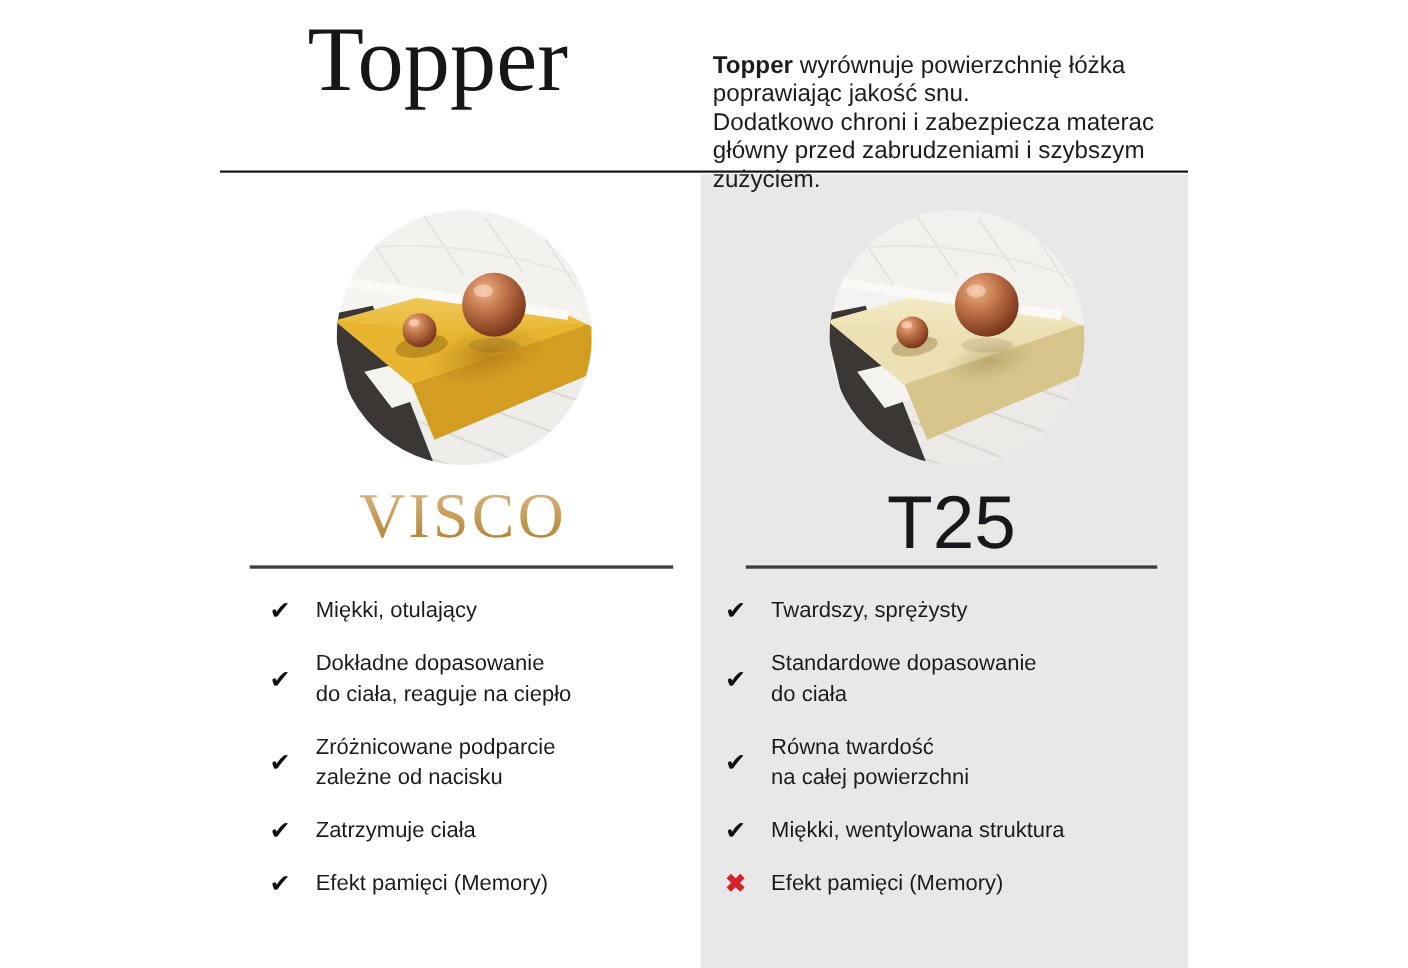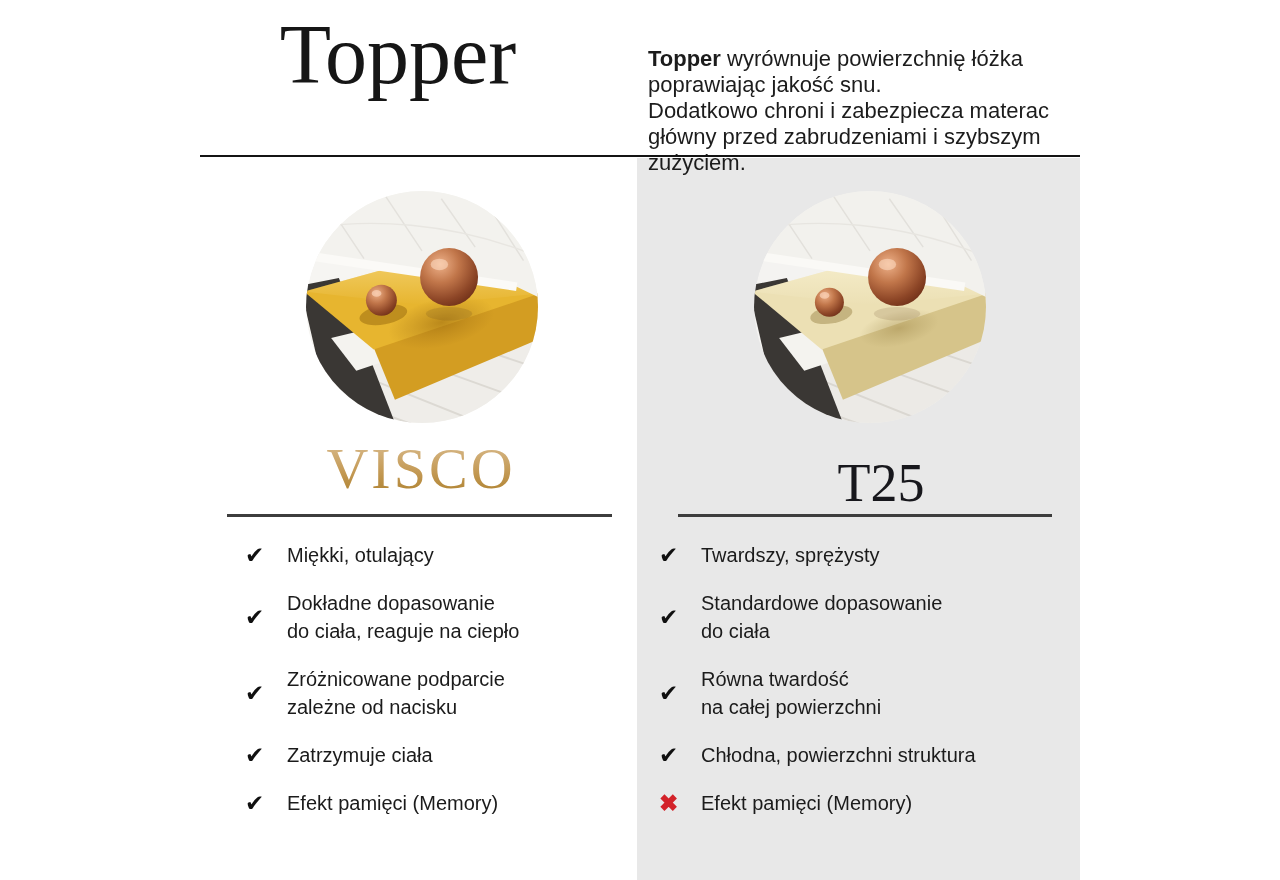--- a/index.html
+++ b/index.html
@@ -26,22 +26,22 @@
   #t25-image{left:754px;top:191px;}
   .circle-image svg{display:block;width:100%;height:100%;}
   .visco .foam-top{fill:var(--visco-foam-top,#e7b52f);}
   .visco .foam-front{fill:var(--visco-foam-front,#d39d22);}
   .t25 .foam-top{fill:var(--t25-foam-top,#ece0b4);}
   .t25 .foam-front{fill:var(--t25-foam-front,#d6c48a);}
   
   .col-heading-svg{position:absolute;top:434px;height:68px;}
   #visco-heading-svg{left:230px;width:382px;}
   .col-heading-text{font-family:"Liberation Serif",serif;font-size:58px;letter-spacing:3px;}
-  .col-heading-plain{position:absolute;top:436px;margin:16px;font-family:Liberation Serif, serif;
-    font-weight:400;font-size:54px;text-align:center;color:#17171c;}
+  .col-heading-plain{position:absolute;top:436px;margin:0;font-family:Liberation Sans, sans-serif;
+    font-weight:400;font-size:68px;text-align:center;color:#17171c;}
   #t25-heading{left:678px;width:374px;}
   
   .feature-list{position:absolute;top:541px;margin:0;padding:0;list-style:none;}
   #visco-features{left:245px;width:390px;}
   #t25-features{left:659px;width:430px;}
   .feature-item{display:flex;align-items:center;margin-bottom:20px;}
   .feat-icon{flex:0 0 42px;font-size:23px;line-height:28px;color:#101010;}
   .feat-icon.cross{color:var(--cross-red,#d32229);font-weight:bold;}
   .feat-text{font-size:20px;line-height:28px;color:#1b1b1b;}
 </style>
@@ -205,19 +205,19 @@
     <li class="feature-item">
       <span class="feat-icon">✔</span>
       <span class="feat-text">Standardowe dopasowanie<br>do ciała</span>
     </li>
     <li class="feature-item">
       <span class="feat-icon">✔</span>
       <span class="feat-text">Równa twardość<br>na całej powierzchni</span>
     </li>
     <li class="feature-item">
       <span class="feat-icon">✔</span>
-      <span class="feat-text">Chłodna, powierzchni struktura</span>
+      <span class="feat-text">Miękki, wentylowana struktura</span>
     </li>
     <li class="feature-item">
       <span class="feat-icon cross">✖</span>
       <span class="feat-text">Efekt pamięci (Memory)</span>
     </li>
   </ul>
 
 </body></html>

